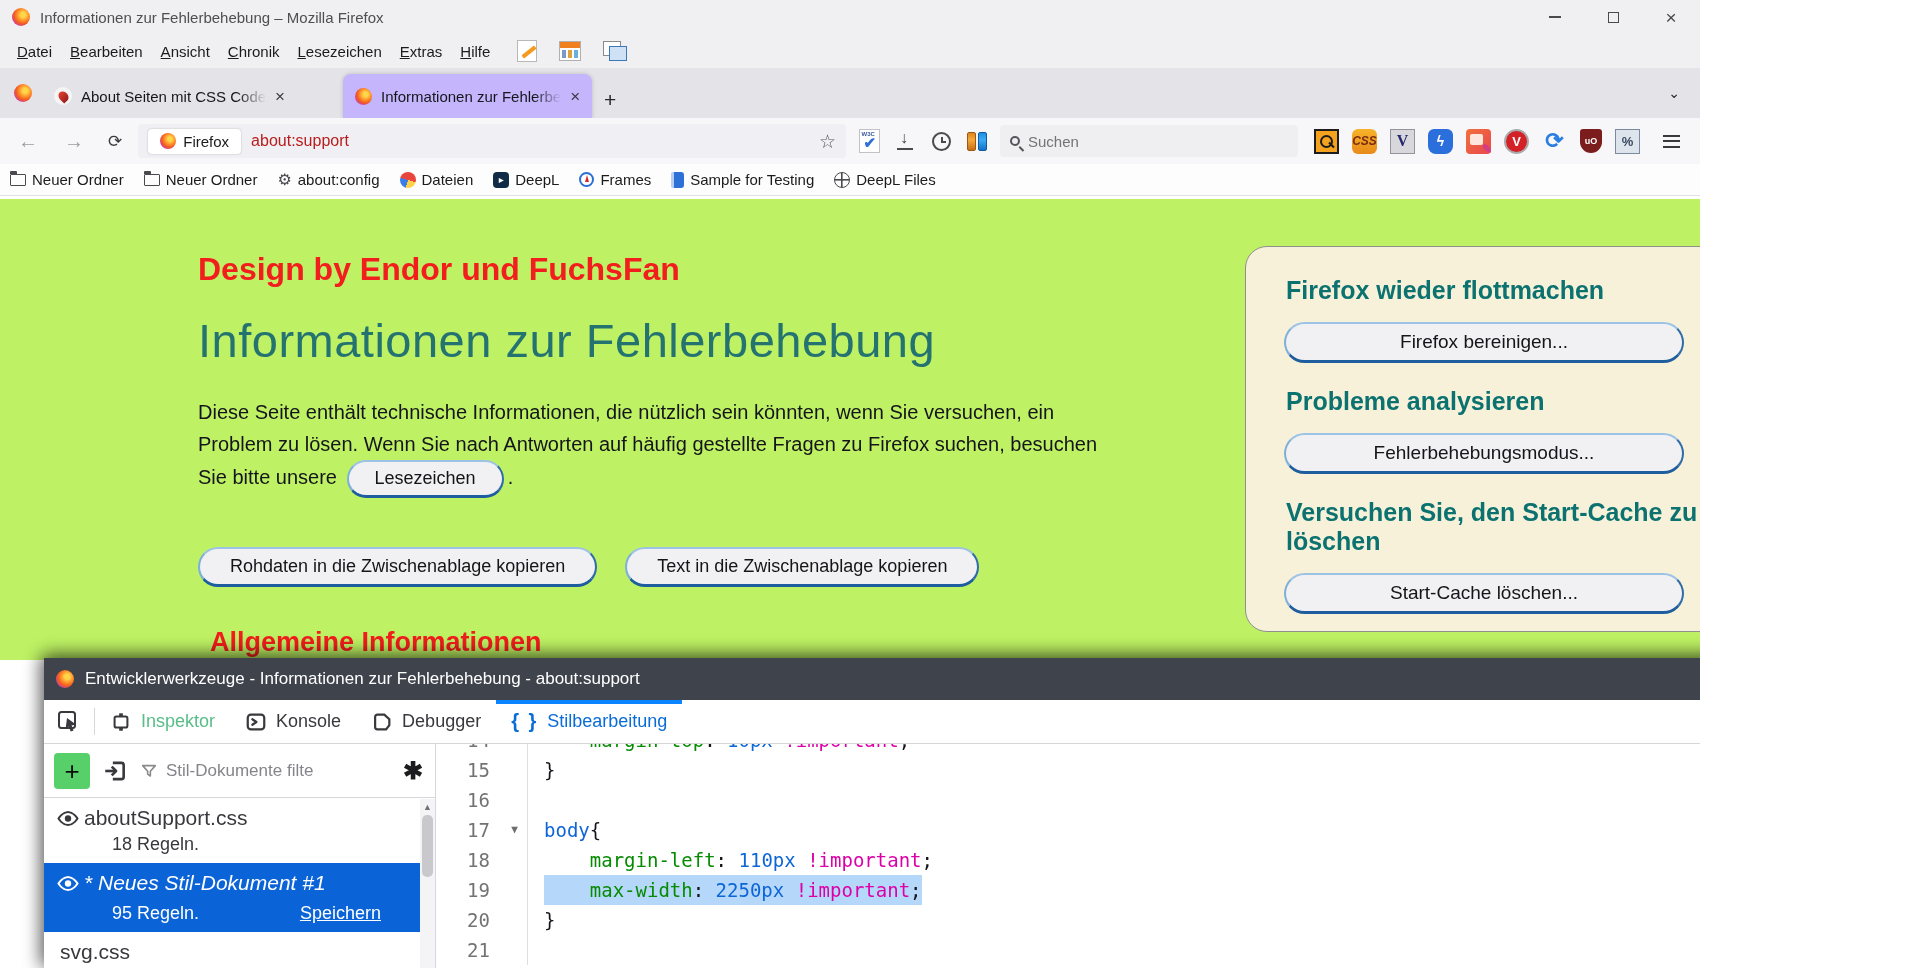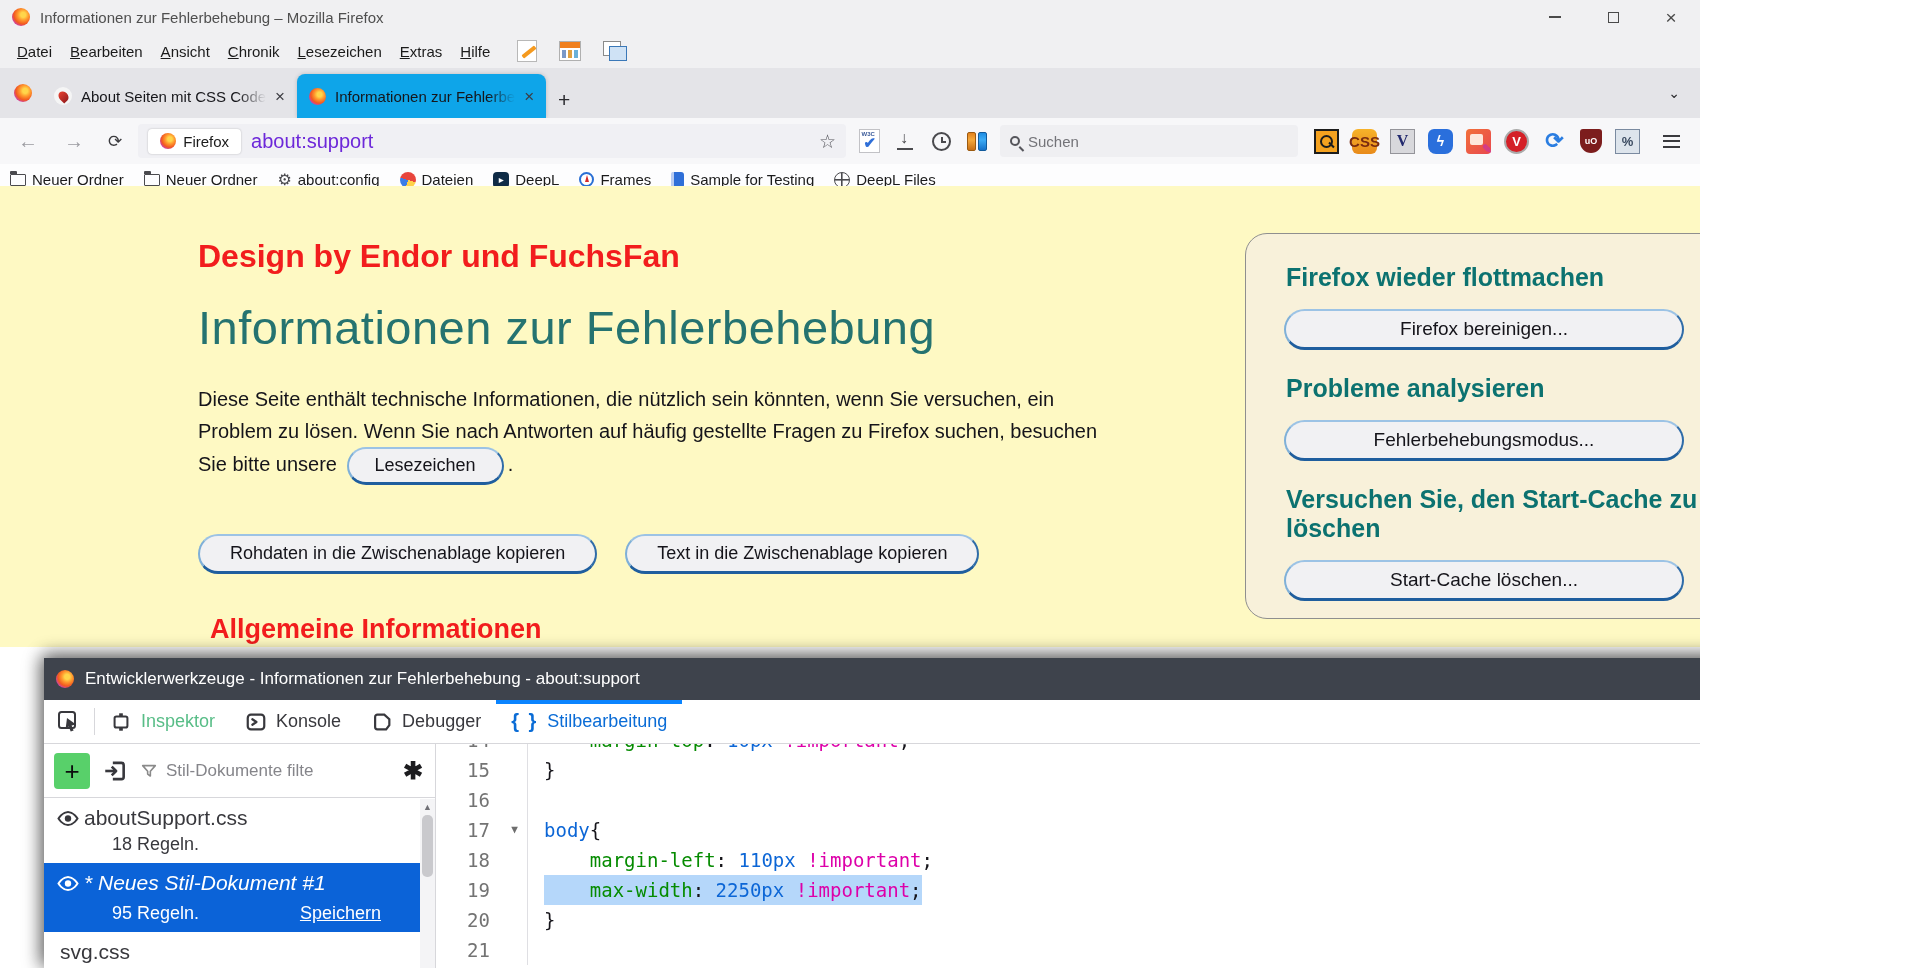--- a/index.html
+++ b/index.html
@@ -38,41 +38,41 @@
   .mi-windows { width:24px; height:20px; position:relative; }
   .mi-windows::before { content:""; position:absolute; left:0; top:0; width:16px; height:13px; background:#fff; border:1.5px solid #8a8a8a; }
   .mi-windows::after { content:""; position:absolute; right:0; bottom:0; width:16px; height:13px; background:#cfe2f5; border:1.5px solid #3a78b8; }
 
   
   .tabstrip { position:absolute; left:0; top:68px; width:100%; height:50px; background:#e4e4e8;
               display:flex; align-items:flex-end; padding:0 6px; }
   .ffview { align-self:center; margin:0 10px 0 8px; }
   .tab { display:flex; align-items:center; gap:9px; height:44px; padding:0 12px; font-size:15px; color:#16161a; max-width:330px; }
   .tab.inactive { border-radius:6px; }
-  .tab.active { background:#0ea5e9; border-radius:8px 8px 0 0; box-shadow:0 0 4px rgba(0,0,0,.18); }
+  .tab.active { background:#c4b5fd; border-radius:8px 8px 0 0; box-shadow:0 0 4px rgba(0,0,0,.18);margin-left:46px; }
   .tab-label { white-space:nowrap; overflow:hidden; max-width:232px;
                -webkit-mask-image:linear-gradient(90deg,#000 85%,transparent); mask-image:linear-gradient(90deg,#000 85%,transparent); }
   .tab-close { font-size:17px; color:#3c3c42; line-height:1; }
   .flame-wrap { width:18px; height:18px; border-radius:50%; background:#f5f5f5; display:flex; align-items:center; justify-content:center; flex:none; }
   .flame { width:9px; height:11px; background:linear-gradient(180deg,#e23d2e,#9c1f1f); border-radius:50% 50% 50% 0; transform:rotate(-45deg); }
   .ff-16 { width:17px; height:17px; flex:none; }
   .newtab-btn { font-size:21px; color:#2a2a2e; padding:0 12px 6px 12px; }
   .alltabs-btn { margin-left:auto; align-self:center; font-size:14px; color:#2a2a2e; padding:0 14px; }
 
   
   .navbar { position:absolute; left:0; top:118px; width:100%; height:46px; background:#f7f7f9;
             display:flex; align-items:center; padding:0 10px; gap:10px; }
   .nav-arrow { font-size:20px; color:#9a9aa0; padding:0 8px; }
   .nav-reload { font-size:17px; color:#3a3a3e; padding:0 6px; }
   .urlbar { width:800px; height:34px; background:#f0f0f4; border-radius:4px; display:flex; align-items:center;
             padding:0 10px; gap:10px; }
   .url-badge { background:#fff; border-radius:4px; box-shadow:0 0 2px rgba(0,0,0,.25); display:flex; align-items:center;
                gap:7px; padding:4px 12px; font-size:15px; color:#1b1b1b; }
   .url-badge .ff-logo { width:16px; height:16px; }
-  .url-text { font-size:20px; color:#6d28d9; }
+  .url-text { font-size:16px; color:#b91c1c; }
   .url-star { margin-left:auto; font-size:19px; color:#55555b; }
   .nav-icon { width:26px; display:flex; align-items:center; justify-content:center; flex:none; }
   .w3c { width:21px; height:24px; background:#fff; border:1px solid #c2c2c6; position:relative; font-weight:bold; }
   .w3c::before { content:"W3C"; position:absolute; top:1px; left:2px; font-size:6px; color:#3a5a98; letter-spacing:0; }
   .w3c::after { content:"✔"; position:absolute; left:4px; top:4px; font-size:15px; color:#2f6fd8; }
   .dl-icon { width:16px; height:18px; position:relative; }
   .dl-icon::before { content:"↓"; position:absolute; left:3px; top:-3px; font-size:16px; color:#4a4a4e; font-weight:bold; }
   .dl-icon::after { content:""; position:absolute; left:0; bottom:0; width:16px; height:2.5px; background:#4a4a4e; }
   .clock { width:19px; height:19px; border:2px solid #4a4a4e; border-radius:50%; position:relative; }
   .clock::before { content:""; position:absolute; left:7px; top:3px; width:2px; height:6px; background:#4a4a4e; }
@@ -85,21 +85,21 @@
                padding:0 10px; gap:8px; }
   .mag { width:10px; height:10px; border:2px solid #55555b; border-radius:50%; position:relative; flex:none; }
   .mag::after { content:""; position:absolute; left:8px; top:8px; width:6px; height:2px; background:#55555b; transform:rotate(45deg); transform-origin:0 0; }
   .searchbar input { border:none; outline:none; background:transparent; font-size:15px; color:#1b1b1b; width:260px; font-family:"Liberation Sans",sans-serif; }
   .searchbar input::placeholder { color:#737378; }
   .ext-row { display:flex; align-items:center; gap:13px; margin-left:6px; }
   .ext { width:25px; height:25px; display:flex; align-items:center; justify-content:center; font-size:11px; font-weight:bold; }
   .ext-sitesearch { background:#f5a21f; border:2px solid #1c1c1c; position:relative; }
   .ext-sitesearch::before { content:""; width:9px; height:9px; border:2px solid #1c1c1c; border-radius:50%; position:absolute; left:4px; top:4px; }
   .ext-sitesearch::after { content:""; width:7px; height:2px; background:#1c1c1c; position:absolute; left:12px; top:13px; transform:rotate(45deg); }
-  .ext-css { background:linear-gradient(180deg,#f7b32a,#e88a1a); border-radius:6px; color:#7a2c10; font-size:15px; }
+  .ext-css { background:linear-gradient(180deg,#f7b32a,#e88a1a); border-radius:6px; color:#7a2c10; font-size:12px;font-style:italic; }
   .ext-v { background:#d8d8dc; border:1px solid #94949a; color:#232a6e; font-family:"Liberation Serif",serif; font-size:16px; }
   .ext-flash { background:#2a6fdc; border-radius:6px 6px 8px 8px; color:#fff; font-size:14px; }
   .ext-shot { background:linear-gradient(135deg,#f2703a,#e8484f); border-radius:4px; position:relative; }
   .ext-shot::before { content:""; position:absolute; left:4px; top:5px; width:13px; height:11px; background:#fde7dc; border-radius:2px; }
   .ext-shot::after { content:"✎"; position:absolute; right:-1px; bottom:-2px; font-size:12px; color:#d23a8e; }
   .ext-vimium { background:#d42027; border-radius:50%; color:#fff; border:2px solid #aaa; font-size:13px; }
   .ext-sync { color:#2a7de1; font-size:22px; font-weight:bold; }
   .ext-ublock { width:22px; height:24px; background:#7c1d1d; border-radius:3px 3px 11px 11px; color:#fff; font-size:9px; }
   .ext-measure { background:#dde4ec; border:1px solid #7a8aa0; color:#3a4a60; font-size:13px; }
   .hamburger { display:flex; flex-direction:column; gap:3.5px; padding:4px 10px; }
@@ -118,21 +118,21 @@
                display:flex; align-items:center; justify-content:center; }
   .frames-ico { width:15px; height:15px; border:2px solid #2a6fd4; border-radius:50%; position:relative; background:#fff; }
   .frames-ico::after { content:""; position:absolute; left:4px; top:1px; width:0; height:0;
                        border-left:2.5px solid transparent; border-right:2.5px solid transparent; border-bottom:7px solid #d42a2a; }
   .book-ico { width:13px; height:16px; background:#2f6fd8; border-radius:2px 3px 3px 2px; border-left:3px solid #b9ccf2; }
   .globe-ico { width:16px; height:16px; border:1.6px solid #4a4a4e; border-radius:50%;
                background:linear-gradient(#4a4a4e,#4a4a4e) 50% 0/1.6px 100% no-repeat,
                           linear-gradient(#4a4a4e,#4a4a4e) 0 50%/100% 1.6px no-repeat; }
 
   
-  .content { position:absolute; left:0; top:186px; width:1920px; height:461px; background:#fef9c3; overflow:hidden;padding-left:45px; }
+  .content { position:absolute; left:0; top:199px; width:1920px; height:461px; background:#bef264; overflow:hidden;padding-left:45px; }
   .design-credit { position:absolute; left:198px; top:52px; font-size:32px; font-weight:bold; color:#f21d1d; }
   .page-title { position:absolute; left:198px; top:114px; font-size:47px; font-weight:300; color:#257370; letter-spacing:.5px; }
   .intro { position:absolute; left:198px; top:198px; width:905px; font-size:20px; line-height:1.58; color:#15141a; }
   .pill-btn { display:inline-block; background:#f1f1f3; border-radius:999px; text-align:center; color:#15141a;
               border-top:2px solid #9cc3e5; border-left:2px solid #7fb0d8; border-right:2px solid #2f6ca8; border-bottom:3px solid #1f5e9e; }
   .help-btn { font-size:18px; padding:2px 26px; margin:0 4px; }
   .copy-row { position:absolute; left:198px; top:348px; display:flex; gap:28px; }
   .copy-row .pill-btn { font-size:18px; padding:7px 30px; }
   .section-heading { position:absolute; left:210px; top:428px; font-size:27px; font-weight:bold; color:#f21d1d; }
 

